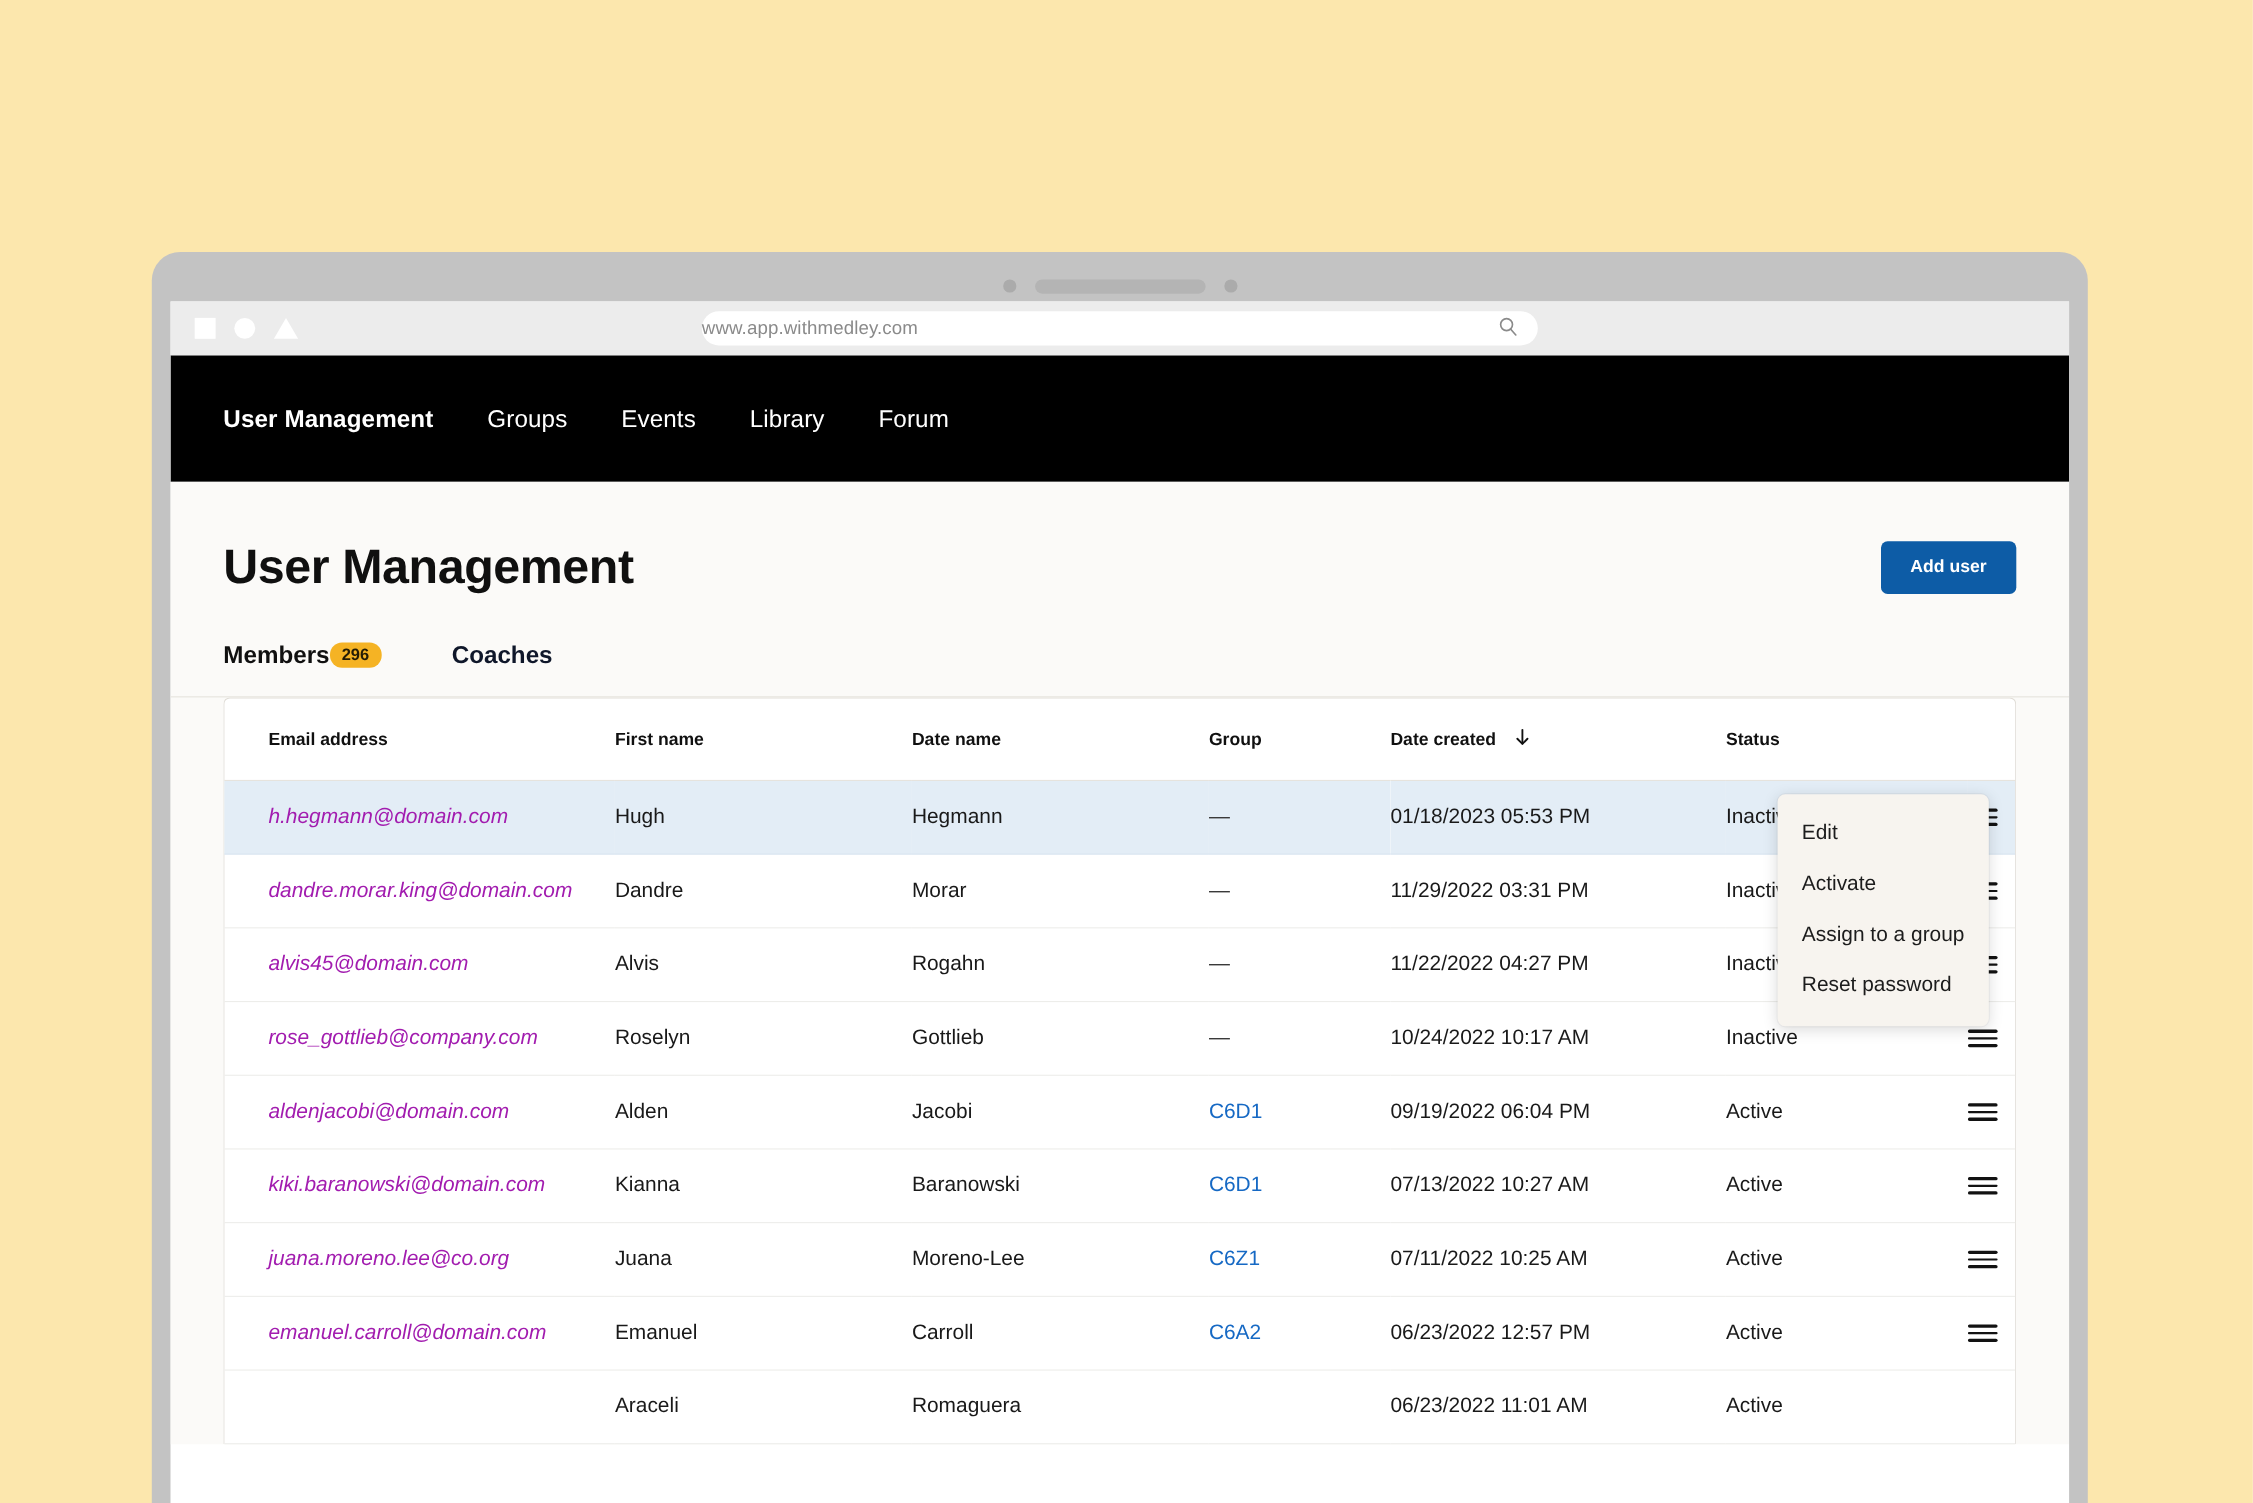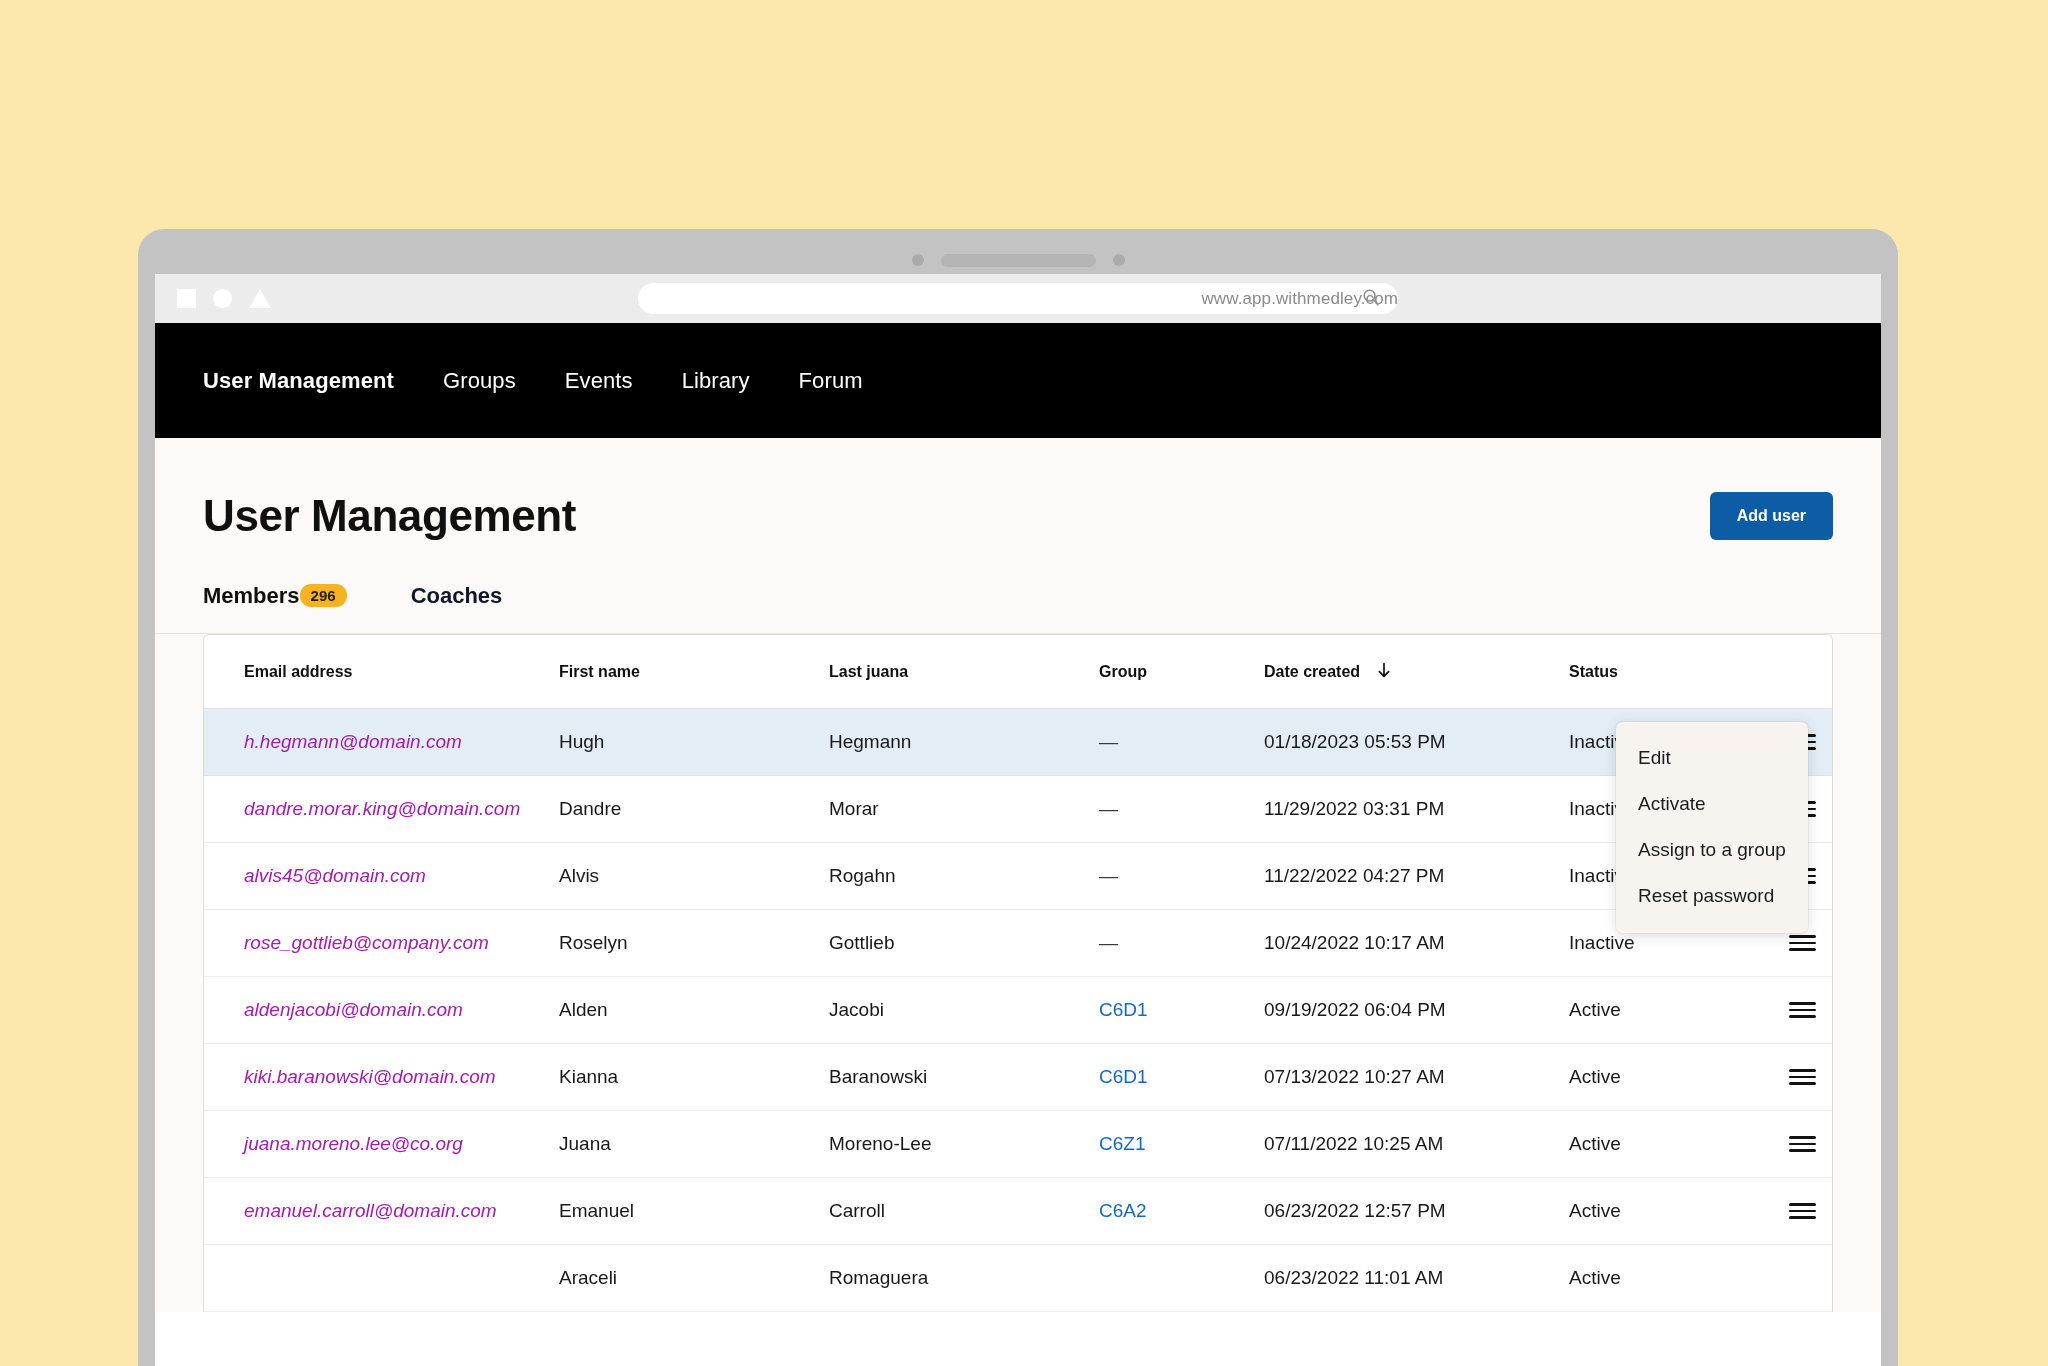--- a/index.html
+++ b/index.html
@@ -65,21 +65,21 @@
   #url-bar {
     position: absolute;
     left: 50%;
     transform: translateX(-50%);
     width: 760px;
     height: 31px;
     background: #ffffff;
     border-radius: 16px;
     display: flex;
     align-items: center;
-    justify-content: flex-end;
+    justify-content: flex-start;
     position: absolute;
   }
   #url-text {
     font-size: 17px;
     color: #8a8a8a;
     letter-spacing: .1px;
   }
   #url-search-icon {
     position: absolute;
     right: 18px;
@@ -370,21 +370,21 @@
         </div>
       </div>
 
 
       <div id="table-wrap">
         <table>
           <thead>
             <tr>
               <th class="col-email">Email address</th>
               <th class="col-first">First name</th>
-              <th class="col-last">Last juana</th>
+              <th class="col-last">Date name</th>
               <th class="col-group">Group</th>
               <th class="col-date">
                 <span>Date created</span>
                 <span class="sort-arrow">
                   <svg width="18" height="18" viewBox="0 0 18 18" fill="none">
                     <line x1="9" y1="2.5" x2="9" y2="15" stroke="#111" stroke-width="1.7" stroke-linecap="round"></line>
                     <path d="M4.4 10.6 L9 15.3 L13.6 10.6" stroke="#111" stroke-width="1.7" stroke-linecap="round" stroke-linejoin="round"></path>
                   </svg>
                 </span>
               </th>

